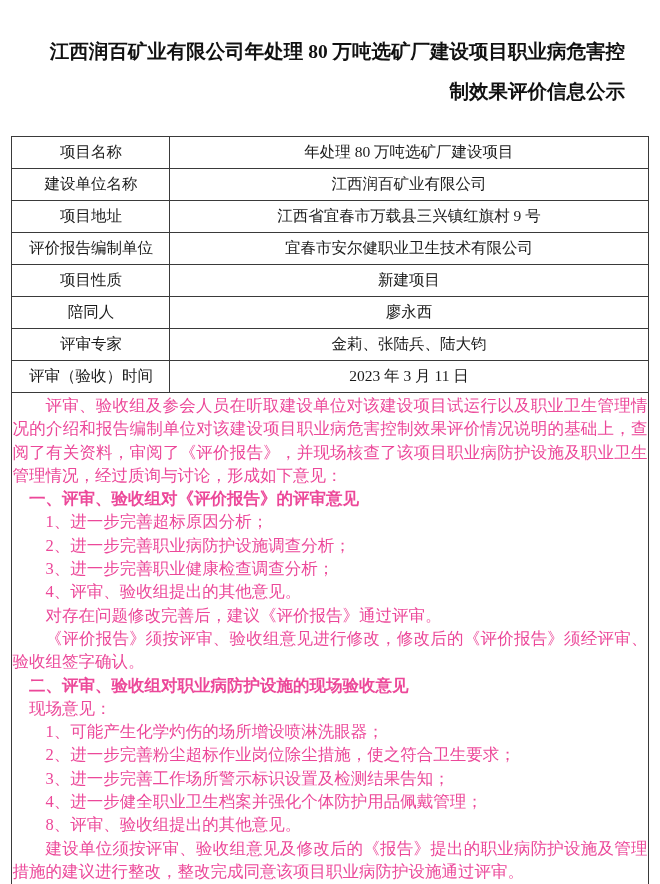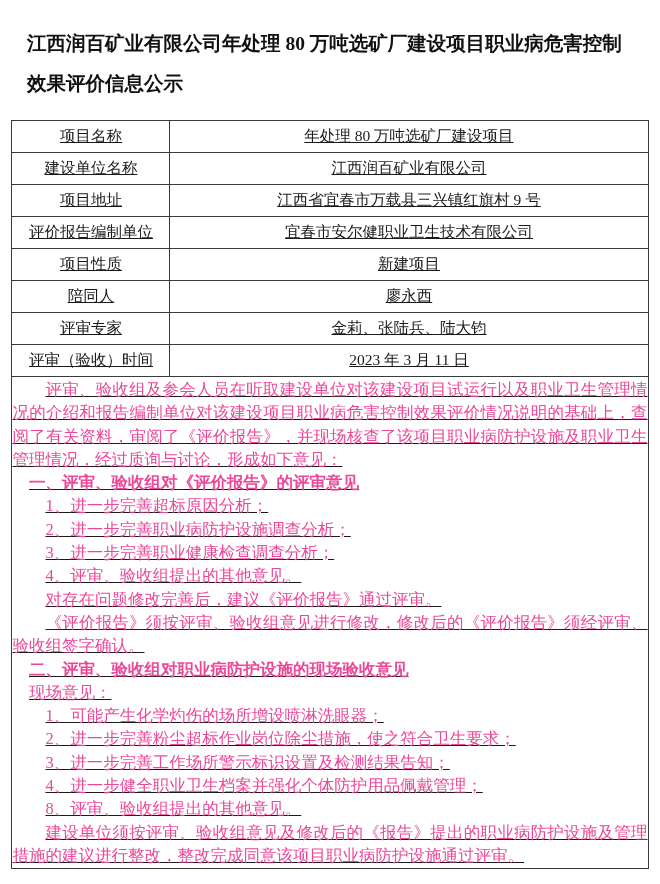--- a/index.html
+++ b/index.html
@@ -16,41 +16,40 @@
   }
   .page {
     width: 660px;
     height: 884px;
     box-sizing: border-box;
     background: #ffffff;
   }
   .title {
     font-size: 19.5px;
     font-weight: bold;
-    text-align: left;
+    text-align: right;
     line-height: 40px;
-    margin: 8px;
+    margin: 16px;
     padding: 16px 19px 8px 19px;
     color: #111111;
   }
   table.info-table {
     width: 636px;
     margin: 0 auto;
     border-collapse: collapse;
     table-layout: fixed;
   }
   table.info-table td {
     border: 1px solid #3a3a3a;
     height: 29px;
     text-align: center;
     vertical-align: middle;
     font-size: 15.5px;
     padding: 1px 0;
     color: #1a1a1a;
-    text-decoration: underline;
   }
   td.opinion-cell {
     text-align: justify;
     height: auto;
     padding: 6px 10px 8px 10px;
   }
   .opinion-cell p {
     margin: 0;
     font-size: 16.5px;
     line-height: 23.3px;

